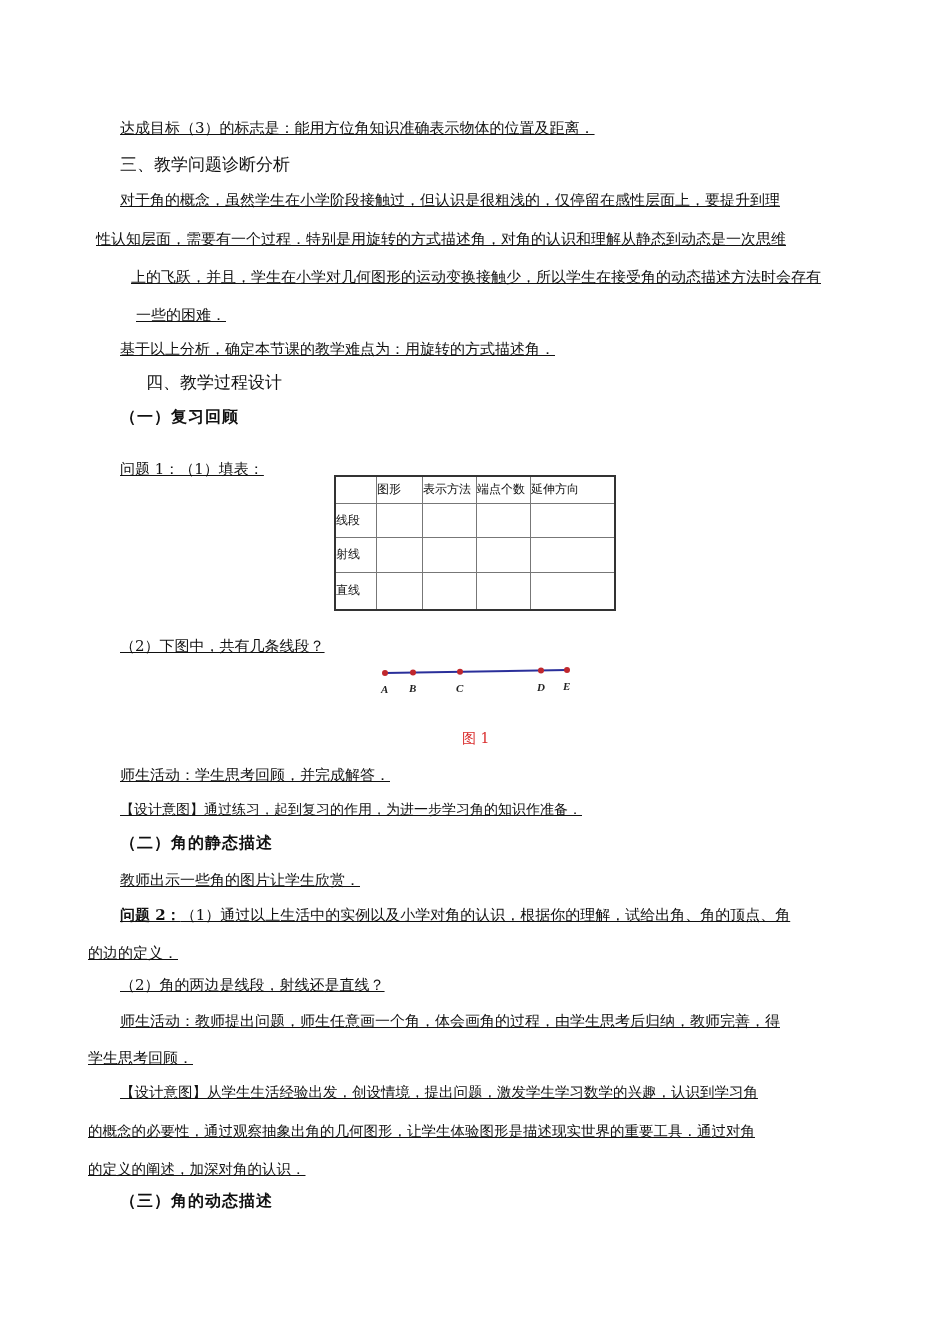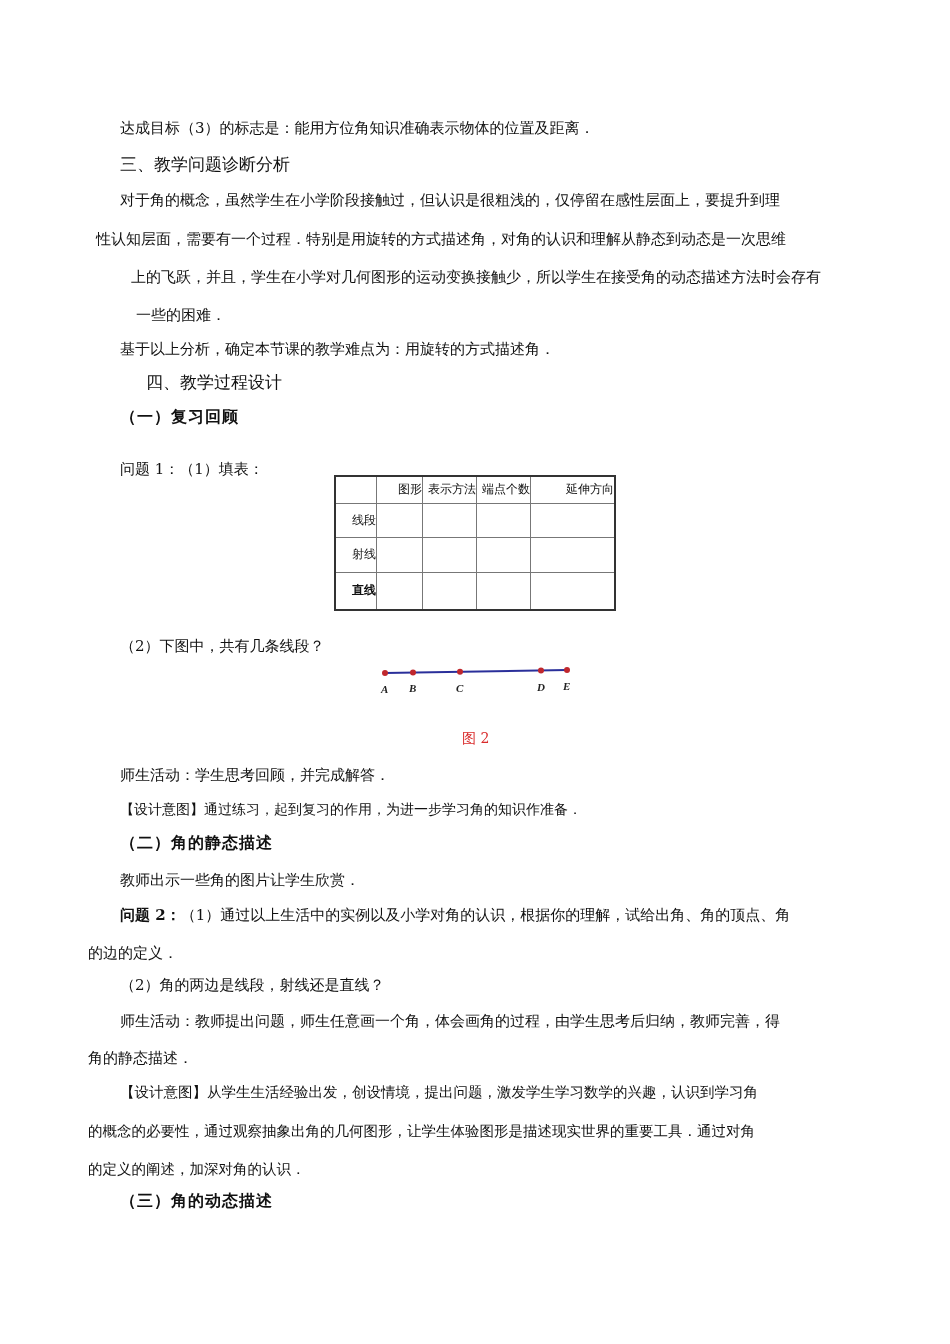--- a/index.html
+++ b/index.html
@@ -1,25 +1,25 @@
 <!DOCTYPE html>
 <html><head>
 <meta charset="utf-8">
 <style>
   html, body { margin:0; padding:0; background:#ffffff; }
   body { width:950px; height:1344px; position:relative; overflow:hidden;
          font-family:"DejaVu Serif","Liberation Serif",serif; color:#111; }
-  .line { position:absolute; font-size:15px; white-space:nowrap; line-height:20px; }
+  .line { position:absolute; font-size:15px; white-space:nowrap; line-height:20px;text-decoration:underline; }
   .heading { position:absolute; font-size:17px; white-space:nowrap; line-height:22px;
              font-family:"DejaVu Sans","Liberation Sans",sans-serif; }
   .subheading { position:absolute; font-size:16px; font-weight:bold; white-space:nowrap; line-height:22px;
                 font-family:"DejaVu Sans","Liberation Sans",sans-serif; letter-spacing:1px; }
   table.fill { position:absolute; left:334px; top:475px; width:282px; height:136px;
                border-collapse:collapse; border:2px solid #333; font-size:12px; }
-  table.fill td { border:1px solid #777; text-align:right; padding:0; }
+  table.fill td { border:1px solid #777; text-align:left; padding:0; }
   .caption { position:absolute; left:462px; top:730px; font-size:14px; color:#d92b2b; }
   svg.fig { position:absolute; left:370px; top:658px; }
   .bold { font-weight:bold; }
 </style>
 </head>
 <body>
 
 <div class="line" style="left:120px;top:118px;">达成目标（3）的标志是：能用方位角知识准确表示物体的位置及距离．</div>
 
 <div class="heading" style="left:120px;top:153px;">三、教学问题诊断分析</div>
@@ -53,21 +53,21 @@
     <td></td>
     <td></td>
   </tr>
   <tr style="height:35px;">
     <td>射线</td>
     <td></td>
     <td></td>
     <td></td>
     <td></td>
   </tr>
-  <tr style="height:38px;font-weight:bold;">
+  <tr style="height:38px;">
     <td>直线</td>
     <td></td>
     <td></td>
     <td></td>
     <td></td>
   </tr>
 </tbody>
   </table>
 
 <div class="line" style="left:120px;top:636px;">（2）下图中，共有几条线段？</div>
@@ -81,37 +81,37 @@
   <circle cx="197" cy="12" r="3" fill="#c0272d"></circle>
   <g font-family="Liberation Serif, serif" font-style="italic" font-weight="bold" font-size="11" fill="#222">
     <text x="11" y="35">A</text>
     <text x="39" y="34">B</text>
     <text x="86" y="34">C</text>
     <text x="167" y="33">D</text>
     <text x="193" y="32">E</text>
   </g>
 </svg>
 
-<div class="caption">图 2</div>
+<div class="caption">图 1</div>
 
 <div class="line" style="left:120px;top:765px;">师生活动：学生思考回顾，并完成解答．</div>
 
 <div class="line" style="left:120px;top:799px;font-size:14px;">【设计意图】通过练习，起到复习的作用，为进一步学习角的知识作准备．</div>
 
 <div class="subheading" style="left:120px;top:832px;">（二）角的静态描述</div>
 
 <div class="line" style="left:120px;top:870px;">教师出示一些角的图片让学生欣赏．</div>
 
 <div class="line" style="left:120px;top:905px;">
   <span class="bold">问题 2：</span><span>（1）通过以上生活中的实例以及小学对角的认识，根据你的理解，试给出角、角的顶点、角</span>
 </div>
 <div class="line" style="left:88px;top:943px;">的边的定义．</div>
 
 <div class="line" style="left:120px;top:975px;">（2）角的两边是线段，射线还是直线？</div>
 
 <div class="line" style="left:120px;top:1011px;">师生活动：教师提出问题，师生任意画一个角，体会画角的过程，由学生思考后归纳，教师完善，得</div>
-<div class="line" style="left:88px;top:1048px;">角的静态描述．</div>
+<div class="line" style="left:88px;top:1048px;">学生思考回顾．</div>
 
 <div class="line" style="left:120px;top:1082px;font-size:14.5px;">【设计意图】从学生生活经验出发，创设情境，提出问题，激发学生学习数学的兴趣，认识到学习角</div>
 <div class="line" style="left:88px;top:1121px;font-size:14.5px;">的概念的必要性，通过观察抽象出角的几何图形，让学生体验图形是描述现实世界的重要工具．通过对角</div>
 <div class="line" style="left:88px;top:1159px;font-size:14.5px;">的定义的阐述，加深对角的认识．</div>
 
 <div class="subheading" style="left:120px;top:1190px;">（三）角的动态描述</div>
 
 </body></html>

